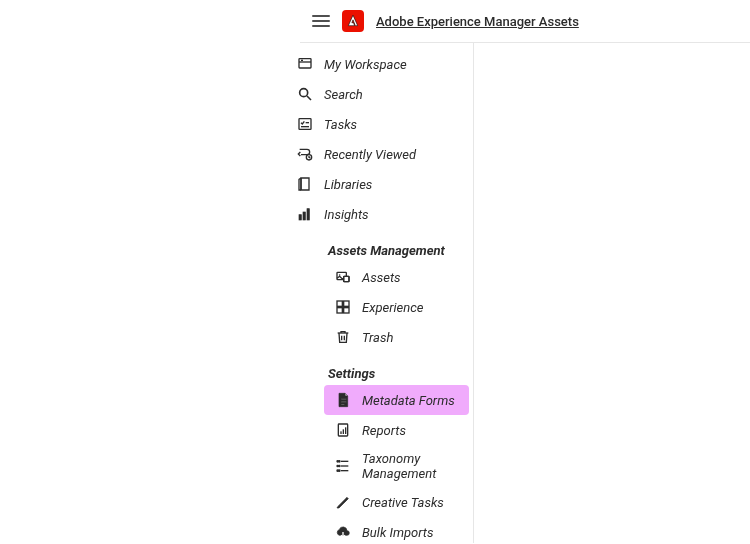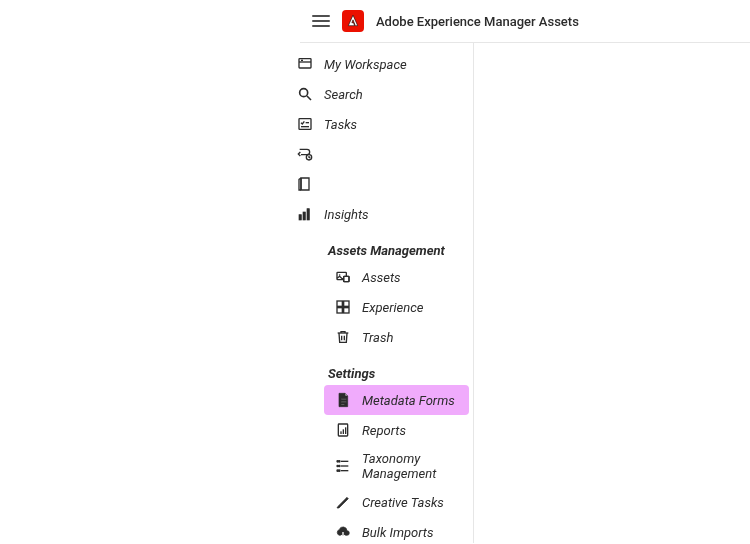--- a/index.html
+++ b/index.html
@@ -40,20 +40,21 @@
     border-radius: 4px;
     display: flex;
     align-items: center;
     justify-content: center;
   }
   .logo svg { display: block; }
   .app-title {
     font-size: 13px;
     color: #2c2c2c;
     font-weight: 500;
+    text-decoration: underline;
   }
   .divider {
     height: 1px;
     background: #e6e6e6;
     margin: 0 0 0 300px;
   }
   .layout {
     display: flex;
     margin-left: 282px;
   }
@@ -154,30 +155,32 @@
 
     <div class="nav-item">
       <span class="icon">
         <svg width="16" height="16" viewBox="0 0 24 24" fill="none" stroke-width="2">
           <path d="M4 5h11a4 4 0 0 1 0 8H6"></path>
             <polyline points="5,9 2,12 5,15" fill="none"></polyline>
             <circle cx="18" cy="17" r="4"></circle>
             <polyline points="18,15 18,17 20,18"></polyline>
         </svg>
       </span>
+      <span class="label">Recently Viewed</span>
     </div>
 
     <div class="nav-item">
       <span class="icon">
         <svg width="16" height="16" viewBox="0 0 24 24" fill="none" stroke-width="2">
           <path d="M6 3h12v18H6z"></path>
             <path d="M6 3v18" fill="none"></path>
             <path d="M6 3 L3 5 V21 L6 21" fill="none"></path>
         </svg>
       </span>
+      <span class="label">Libraries</span>
     </div>
 
     <div class="nav-item">
       <span class="icon">
         <svg width="16" height="16" viewBox="0 0 24 24" fill="currentColor" stroke="none">
           <rect x="3" y="13" width="3.5" height="8"></rect>
             <rect x="9" y="9" width="3.5" height="12"></rect>
             <rect x="15" y="4" width="3.5" height="17"></rect>
         </svg>
       </span>

